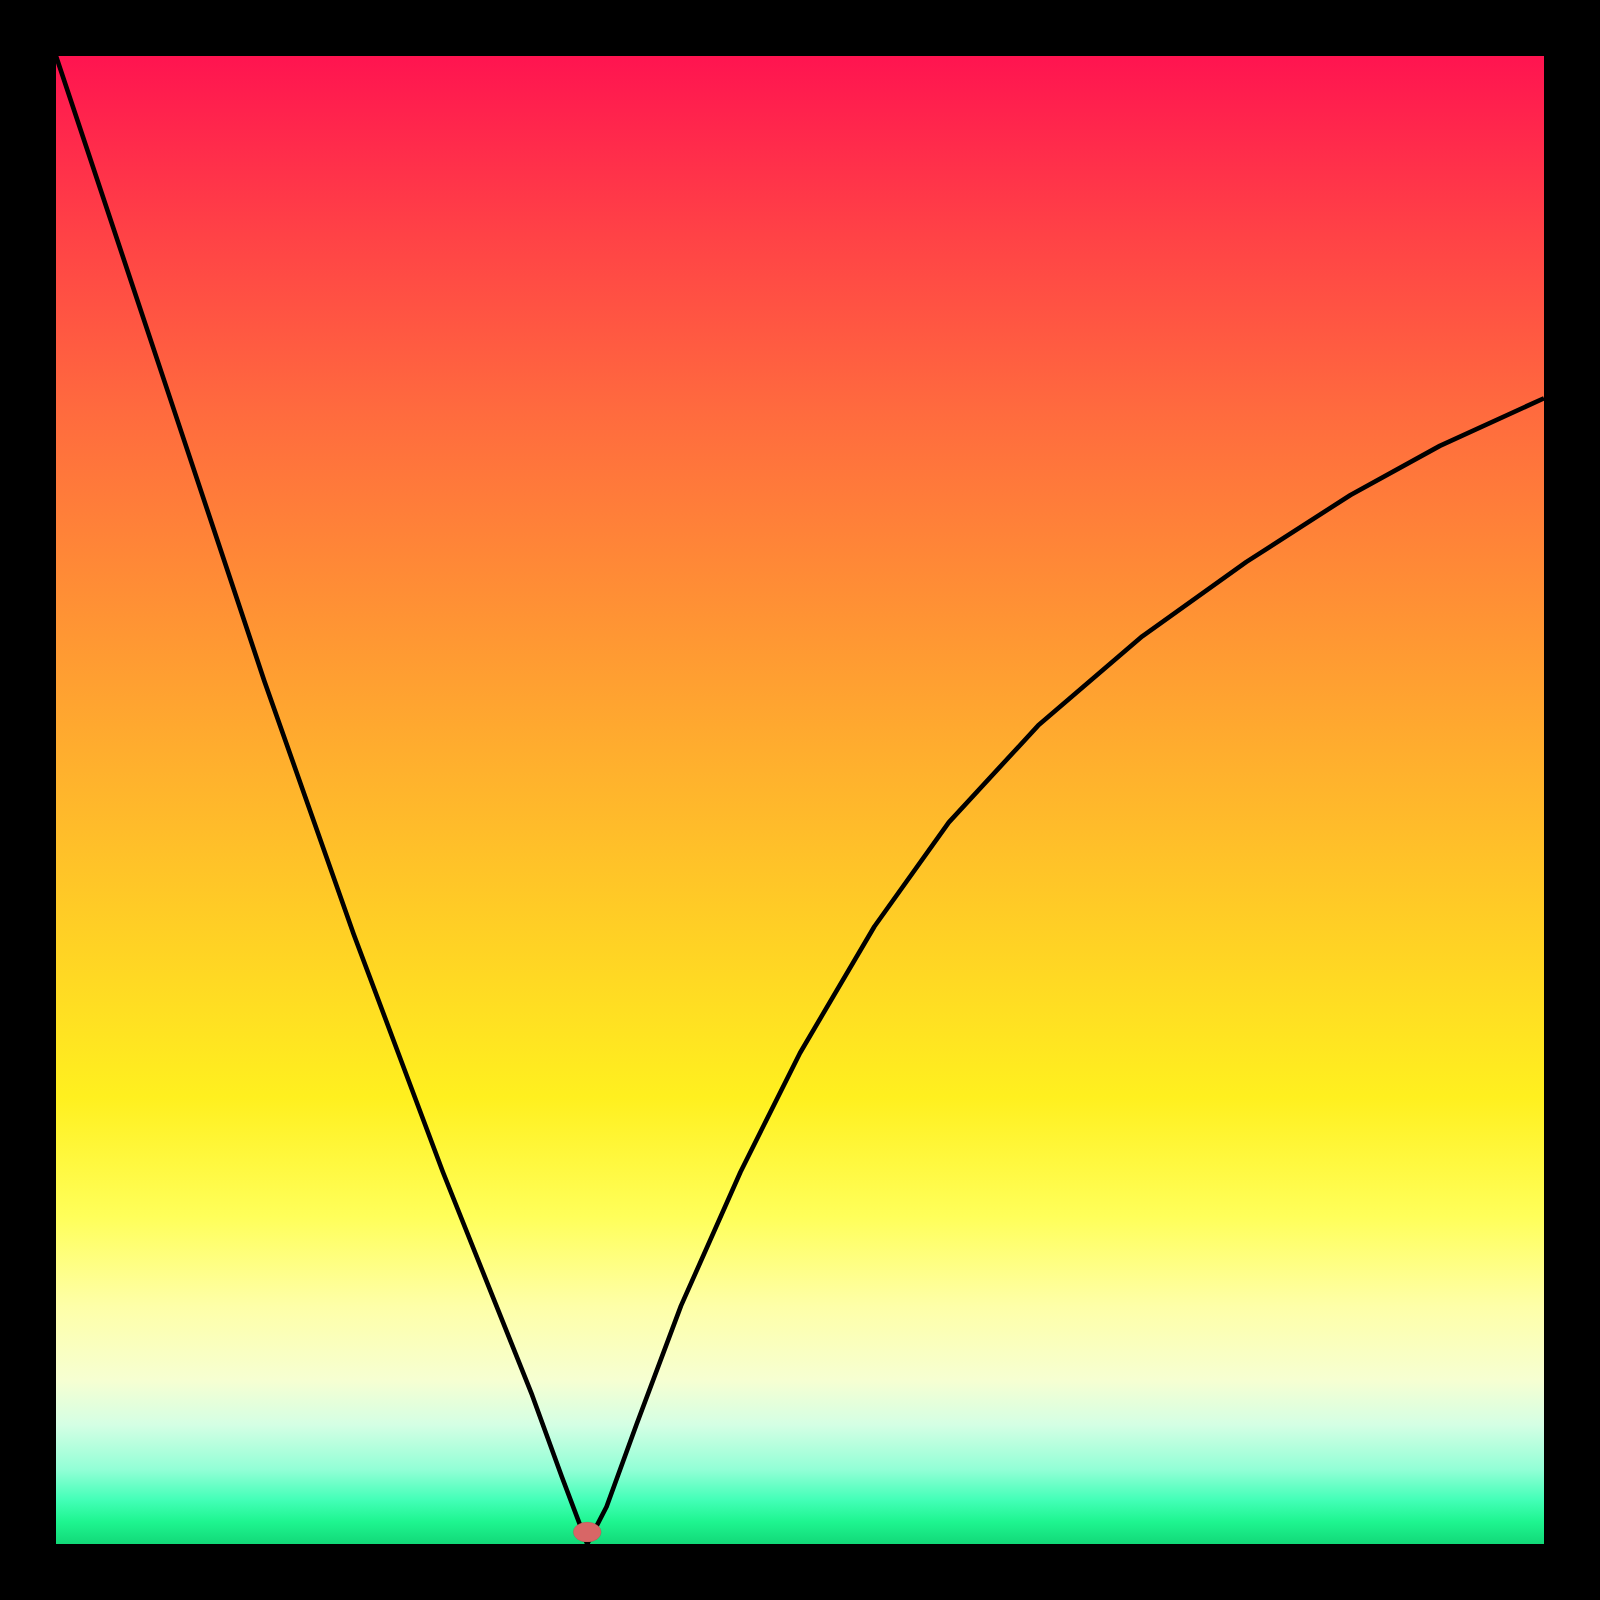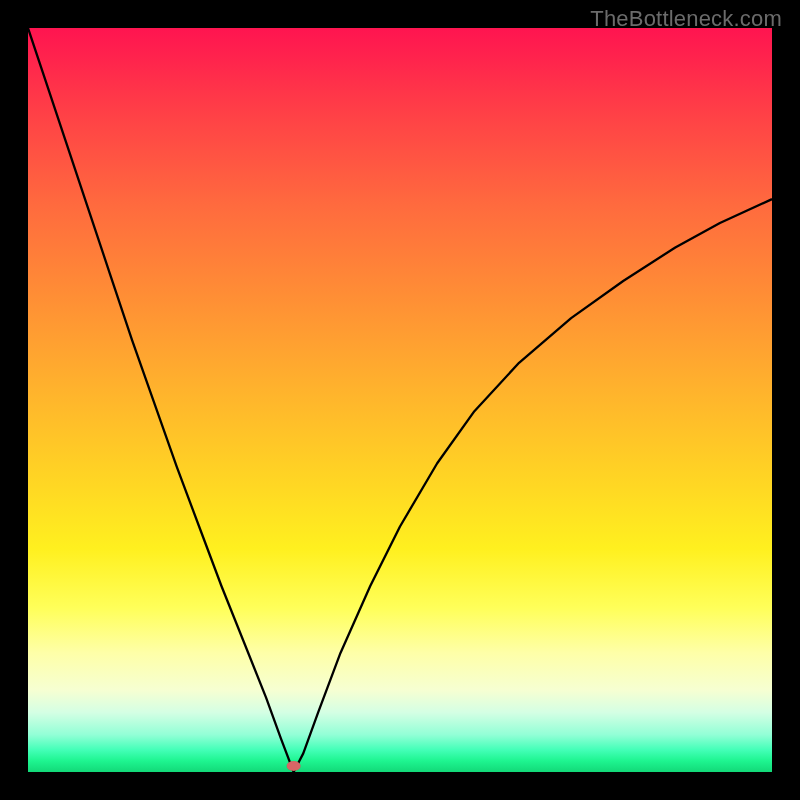--- a/index.html
+++ b/index.html
@@ -57,14 +57,13 @@
 </head>
 <body>
 
 <div class="frame">
   <div class="plot-area">
     <svg viewBox="0 0 744 744" preserveAspectRatio="none">
       <path id="curve-path" class="curve" d="M0.00 0.00 L14.88 44.64 L37.20 111.60 L59.52 178.56 L81.84 245.52 L104.16 312.48 L126.48 375.72 L148.80 438.96 L171.12 498.48 L193.44 558.00 L215.76 613.80 L238.08 669.60 L252.96 710.52 L265.61 744.00 L275.28 725.40 L290.16 684.48 L312.48 624.96 L342.24 558.00 L372.00 498.48 L409.20 435.24 L446.40 383.16 L491.04 334.80 L543.12 290.16 L595.20 252.96 L647.28 219.48 L691.92 194.93 L744.00 171.12"></path>
       <ellipse id="marker-dot" class="marker" cx="265.61" cy="738.05" rx="7" ry="5"></ellipse>
     </svg>
   </div>
-  <div class="watermark">TheBottleneck.com</div>
 </div>
 
 </body></html>

